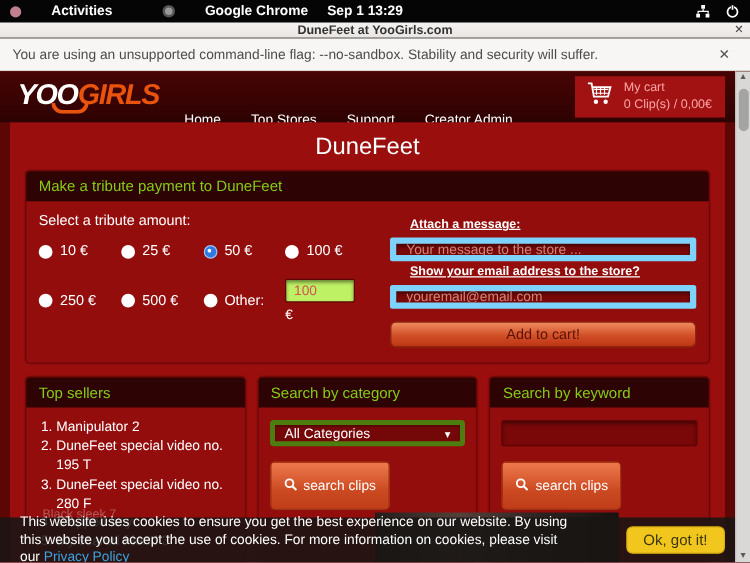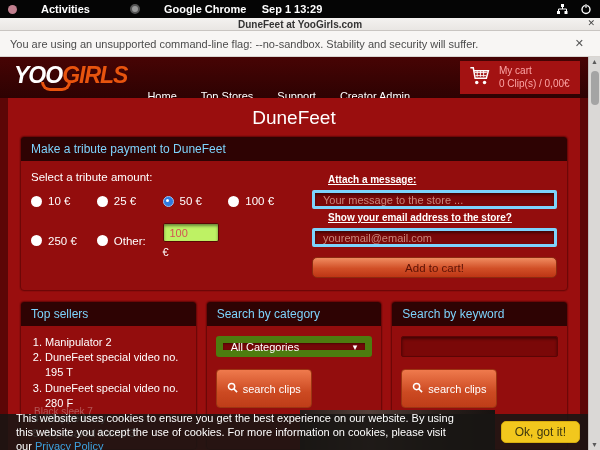--- a/index.html
+++ b/index.html
@@ -45,45 +45,45 @@
   .cart-box { margin-left:auto; width:120px; height:33px; background:#a31212; display:flex; align-items:center; gap:8px; padding:0 8px; color:#fca5a5; }
   .cart-box svg { flex:none; }
   .cart-text { font-size:10px; line-height:1.25; }
 
   
   .page-area { position:absolute; top:41px; left:0; right:12px; bottom:0; background:#5c0606; }
   .container { margin:0 8px; background:#9a0e0e; height:100%; padding:2px 12px 0 12px; color:#fff; }
   .page-title { text-align:center; font-size:19px; font-weight:normal; padding:7px 0 7px; color:#fff; }
 
   .panel { border:1px solid #6d0707; border-radius:4px; background:#930d0d; box-shadow:0 0 0 1px rgba(0,0,0,0.08); }
-  .panel-header { background:#2e0303; color:#7dd3fc; font-size:12px; padding:5px 10px; border-radius:3px 3px 0 0; }
+  .panel-header { background:#2e0303; color:#84cc16; font-size:12px; padding:5px 10px; border-radius:3px 3px 0 0; }
 
   .tribute-body { display:flex; padding:10px 10px 12px; }
   .col-amounts { width:50%; }
   .sec-label { font-size:11.5px; margin-bottom:12px; }
   .amount-grid { display:grid; grid-template-columns:repeat(4,1fr); row-gap:16px; }
   .radio-opt { display:flex; align-items:center; gap:6px; font-size:11.5px; }
   .radio { width:11px; height:11px; border-radius:50%; background:#fff; flex:none; position:relative; }
   .radio.on { background:#2f7ae0; border:1.5px solid #9cc1f2; }
   .radio.on::after { content:""; position:absolute; left:2.5px; top:2.5px; width:3px; height:3px; border-radius:50%; background:#fff; }
   .other-cell { display:flex; flex-direction:column; gap:4px; }
   .other-input { width:56px; height:19px; background:#bef264; border:1px solid #5c0505; box-shadow:inset 0 2px 3px rgba(0,0,0,0.45); color:#d25454; font-size:11px; padding:0 6px; border-radius:2px; }
   .euro { font-size:11px; color:#fff; }
 
   .col-message { flex:1; padding-left:18px; display:flex; flex-direction:column; }
   .fld-label { font-size:10px; font-weight:bold; margin:3px 16px 5px;text-decoration:underline; }
-  .txt-input { width:100%; height:19px; background:#7a0808; border:3px solid #7dd3fc; box-shadow:inset 0 2px 3px rgba(0,0,0,0.45); color:#e0a79b; font-size:11px; padding:0 8px; border-radius:2px; }
+  .txt-input { width:100%; height:19px; background:#7a0808; border:5px solid #7dd3fc; box-shadow:inset 0 2px 3px rgba(0,0,0,0.45); color:#e0a79b; font-size:11px; padding:0 8px; border-radius:2px; }
   .txt-input::placeholder { color:#c9887c; opacity:1; }
   .btn-add { margin-top:10px; height:21px; border:1px solid #8c2a10; border-radius:5px; background:linear-gradient(#f08c60,#d14f27 55%,#bd3514); color:#5c1205; font-size:11.5px; cursor:pointer; font-family:"Liberation Sans",sans-serif; }
 
   .bottom-row { display:flex; gap:9px; margin-top:10px; }
   .bottom-row .panel { flex:1; min-height:101px; }
   .sellers-list { list-style-position:outside; padding:9px 8px 8px 24px; font-size:11px; line-height:1.38; color:#fff; }
   .panel-body { padding:10px 9px 9px; }
-  .select-box { height:21px; background:#740808; border:7px solid #4d7c0f; border-radius:3px; color:#fff; font-size:11px; display:flex; align-items:center; justify-content:space-between; padding:0 8px; cursor:pointer; box-shadow:inset 0 1px 2px rgba(0,0,0,0.35); }
+  .select-box { height:21px; background:#740808; border:4px solid #4d7c0f; border-radius:3px; color:#fff; font-size:11px; display:flex; align-items:center; justify-content:space-between; padding:0 8px; cursor:pointer; box-shadow:inset 0 1px 2px rgba(0,0,0,0.35); }
   .caret { font-size:9px; color:#fff; }
   .btn-search { margin-top:12px; height:39px; padding:18px 10px; border:1px solid #9c3512; border-radius:4px; background:linear-gradient(#ef7a4d,#cc4a22 60%,#bf3d18); color:#fff; font-size:11px; display:inline-flex; align-items:center; gap:5px; cursor:pointer; font-family:"Liberation Sans",sans-serif; }
   .kw-input { width:100%; height:21px; background:#7a0808; border:1px solid #5c0505; border-radius:2px; box-shadow:inset 0 2px 3px rgba(0,0,0,0.45); color:#e0a79b; font-size:11px; padding:0 8px; }
 
   
   .ghost-text { position:absolute; left:34px; bottom:33px; font-size:10px; color:rgba(255,255,255,0.3); z-index:3; }
   .photo-ghost { position:absolute; bottom:0; left:300px; width:195px; height:40px; z-index:4; background:linear-gradient(90deg,#241d1a,#54403a 35%,#2b211d 70%,#171210); }
   .cookie-bar { position:absolute; left:0; right:12px; bottom:0; height:36px; background:rgba(24,22,19,0.88); z-index:5; display:flex; align-items:center; padding:0 8px 0 16px; }
   .cookie-text { font-size:11px; line-height:1.3; color:#fff; width:445px; }
   .cookie-text a { color:#3da2e0; text-decoration:none; }
@@ -185,20 +185,24 @@
                 <label class="radio-opt">
                     <span class="radio"></span>
                     <span>100 €</span>
                   </label>
                 <label class="radio-opt">
                     <span class="radio"></span>
                     <span>250 €</span>
                   </label>
                 <label class="radio-opt">
                     <span class="radio"></span>
+                    <span>500 €</span>
+                  </label>
+                <label class="radio-opt">
+                    <span class="radio"></span>
                     <span>Other:</span>
                   </label>
                 <div class="other-cell">
                   <input class="other-input" value="100" style="">
                   <span class="euro">€</span>
                 </div>
               </div>
             </div>
             <div class="col-message">
               <div class="fld-label">Attach a message:</div>

